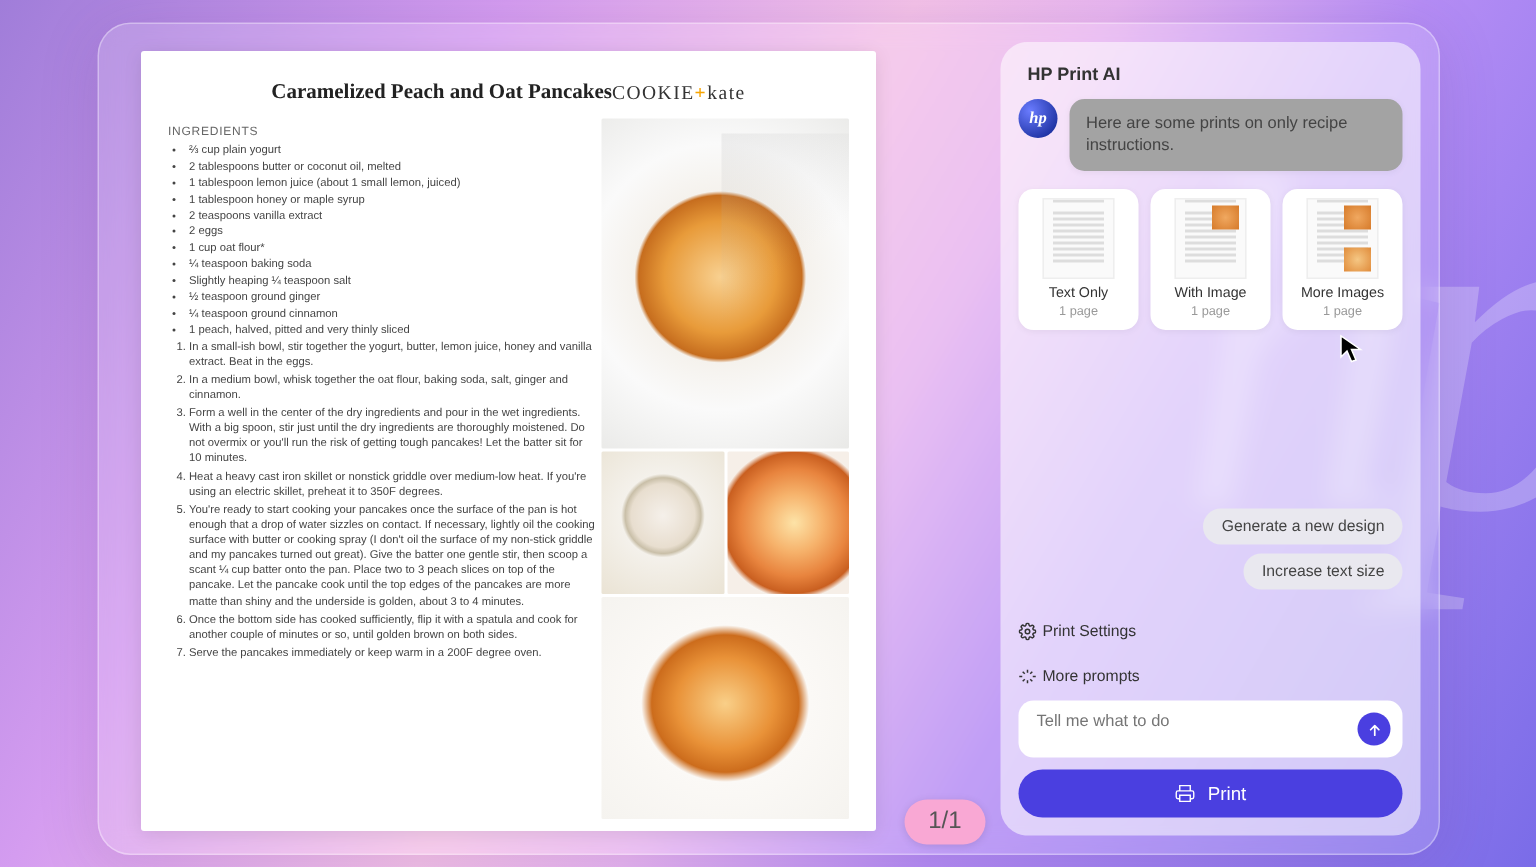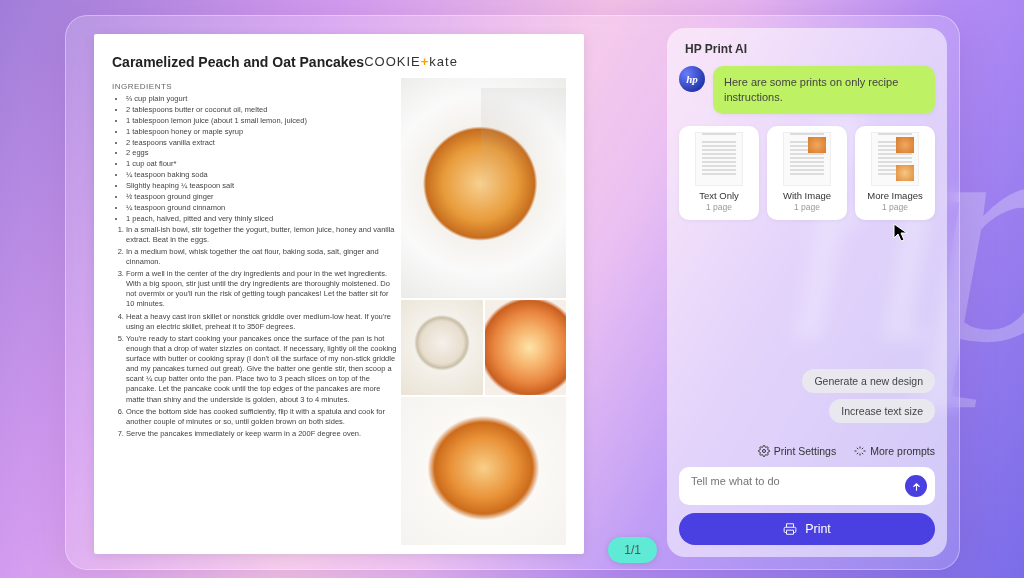--- a/index.html
+++ b/index.html
@@ -27,21 +27,21 @@
   
   .doc-pane {
     flex: 1; padding: 18px 16px 18px 28px; position: relative;
   }
   .doc-page {
     width: 490px; height: 520px; background: #fff; border-radius: 2px;
     box-shadow: 0 2px 12px rgba(0,0,0,0.1);
     padding: 20px 18px 14px 18px;
     font-size: 7.5px; color: #444; position: relative;
   }
-  .doc-header { display: flex; justify-content: flex-start; align-items: flex-start; }
+  .doc-header { display: flex; justify-content: center; align-items: flex-start; font-family: Liberation Serif, serif; }
   .doc-title { font-size: 14px; font-weight: 700; color: #222; }
   .brand { font-size: 13px; font-weight: 400; letter-spacing: 1px; color: #333; text-align: right; }
   .brand .plus { color: #f7a400; font-weight: 700; }
   .brand-sub { font-size: 5px; color: #999; letter-spacing: 0; margin-top: 1px; }
   .doc-body { display: flex; gap: 4px; margin-top: 8px; }
   .doc-text { flex: 1; }
   .sec-h { font-size: 8px; font-weight: 400; color: #666; letter-spacing: 0.5px; margin: 4px 0 3px; }
   .ing-list { list-style: disc; padding-left: 14px; }
   .ing-list li { margin-bottom: 1.5px; line-height: 1.25; }
   .inst-list { list-style: decimal; padding-left: 14px; }
@@ -50,22 +50,22 @@
   .food-img { background: #eee; border-radius: 1px; position: relative; overflow: hidden; }
   .food-main { height: 220px; background: radial-gradient(circle at 48% 48%, #f8d090 0%, #e89b3a 26%, #c66d1e 38%, #f5f2ed 40%, #fafafa 62%, #e9e9e7 100%); }
   .food-main::after { content:""; position:absolute; left:80px; top:10px; width:120px; height:220px; background: linear-gradient(140deg, rgba(180,180,180,0.2), transparent 40%); }
   .food-row { display:flex; gap:2px; }
   .food-sm { flex:1; height:95px; }
   .food-bowl { background: radial-gradient(circle at 50% 45%, #f5f0ea 0%, #e8decf 32%, #c9bfa8 38%, #f4f1eb 42%, #eae3d4 100%); }
   .food-peach { background: radial-gradient(circle at 55% 50%, #fde3a7 0%, #f6b26b 30%, #e8843e 55%, #c95f20 72%, #f6efe8 78%); }
   .food-wide { height: 148px; background: radial-gradient(ellipse at 50% 48%, #f9cf88 0%, #e99238 28%, #cc6c1c 42%, #fbf9f6 48%, #f5f3ef 100%); }
   .page-counter {
     position: absolute; right: 10px; bottom: 6px;
-    background: #5eead4; border-radius: 18px; padding: 6px 16px;
-    font-size: 12px; color: #555; box-shadow: 0 1px 6px rgba(0,0,0,0.12);
+    background: #f9a8d4; border-radius: 18px; padding: 6px 16px;
+    font-size: 16px; color: #555; box-shadow: 0 1px 6px rgba(0,0,0,0.12);
   }
 
   
   .ai-pane {
     width: 280px; margin: 12px 12px 12px 0;
     background: rgba(255,255,255,0.55);
     border-radius: 18px;
     display: flex; flex-direction: column;
     padding: 12px 12px 12px 12px;
     position: relative;
@@ -73,21 +73,21 @@
   .ai-title { font-size: 12px; color: #333; font-weight: 700; margin: 2px 0 10px 6px; }
   .ai-msg-row { display: flex; gap: 8px; align-items: flex-start; }
   .hp-avatar {
     width: 26px; height: 26px; border-radius: 50%;
     background: radial-gradient(circle at 30% 30%, #6a7cff, #0a1e8a);
     display: flex; align-items:center; justify-content:center;
     color:#fff; font-size:11px; font-style: italic; font-weight: 700; font-family: Georgia, serif;
     flex-shrink: 0;
   }
   .ai-bubble {
-    background: #bef264; border-radius: 10px; padding: 9px 11px;
+    background: #a3a3a3; border-radius: 10px; padding: 9px 11px;
     font-size: 11px; color: #444; line-height: 1.35; flex: 1;
     box-shadow: 0 1px 4px rgba(0,0,0,0.05);
   }
   .card-row { display: flex; gap: 8px; margin-top: 12px; align-items: flex-end; }
   .card {
     flex: 1; background: #fff; border-radius: 10px; padding: 6px 4px 8px;
     text-align: center; font-size: 9px; color: #444;
     box-shadow: 0 1px 4px rgba(0,0,0,0.05); cursor: pointer;
   }
   .card-thumb {
@@ -104,21 +104,21 @@
   .card-sub { font-size: 8.5px; color:#999; margin-top: 1px; }
   .cursor {
     position: absolute; right: 38px; top: 195px; width: 16px; height: 20px; pointer-events:none;
   }
   .spacer { flex: 1; }
   .chips { display: flex; flex-direction: column; align-items: flex-end; gap: 6px; margin-bottom: 22px; }
   .chip {
     background: #e9e8ef; border-radius: 14px; padding: 6px 12px;
     font-size: 10.5px; color: #444; cursor: pointer;
   }
-  .action-row { display: flex; gap: 18px; justify-content: flex-end; margin-bottom: 10px; }
+  .action-row { display: flex; gap: 18px; justify-content: flex-end; margin-bottom: 10px; flex-direction: column; }
   .action-link { font-size: 10.5px; color: #333; display:flex; align-items:center; gap:4px; cursor:pointer; }
   .action-link svg { width:12px; height:12px; }
   .input-row {
     display: flex; align-items: flex-start; background: #fff; border-radius: 10px;
     padding: 8px 8px 8px 12px; margin-bottom: 8px;
   }
   .input-row input {
     flex:1; border:none; outline:none; font-size: 11px; color:#555; background:transparent;
   }
   .send-btn {

